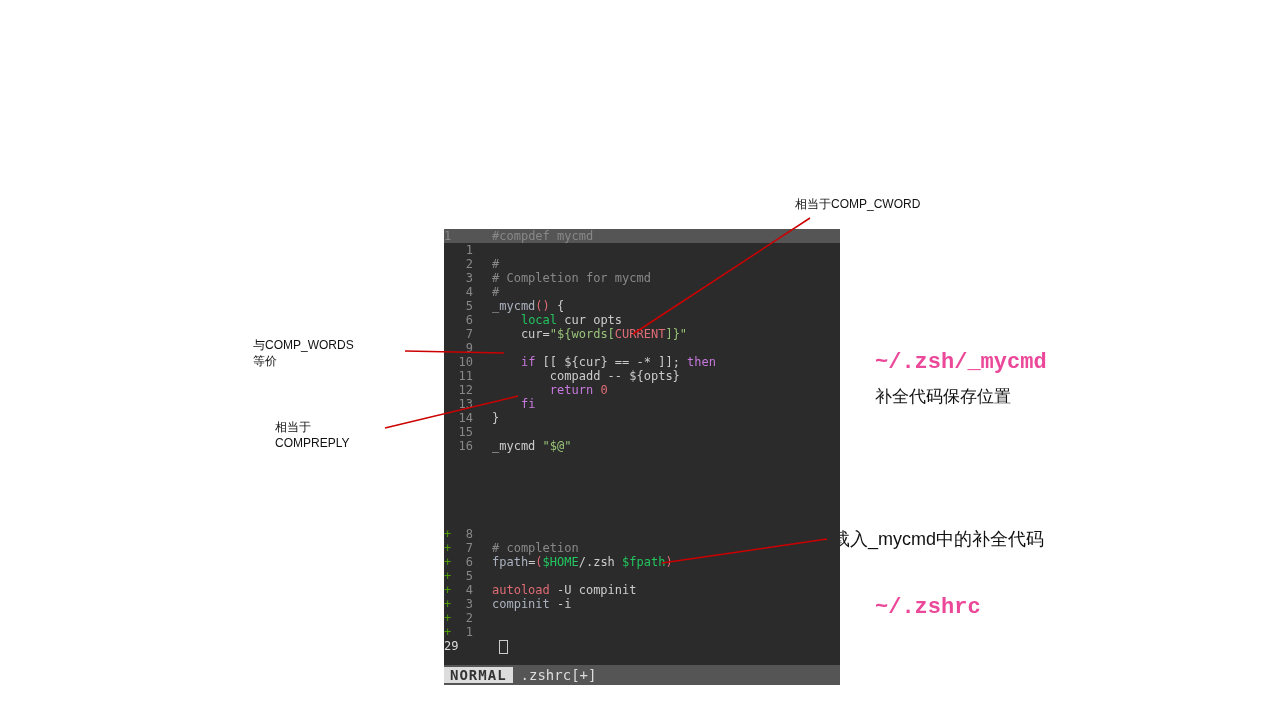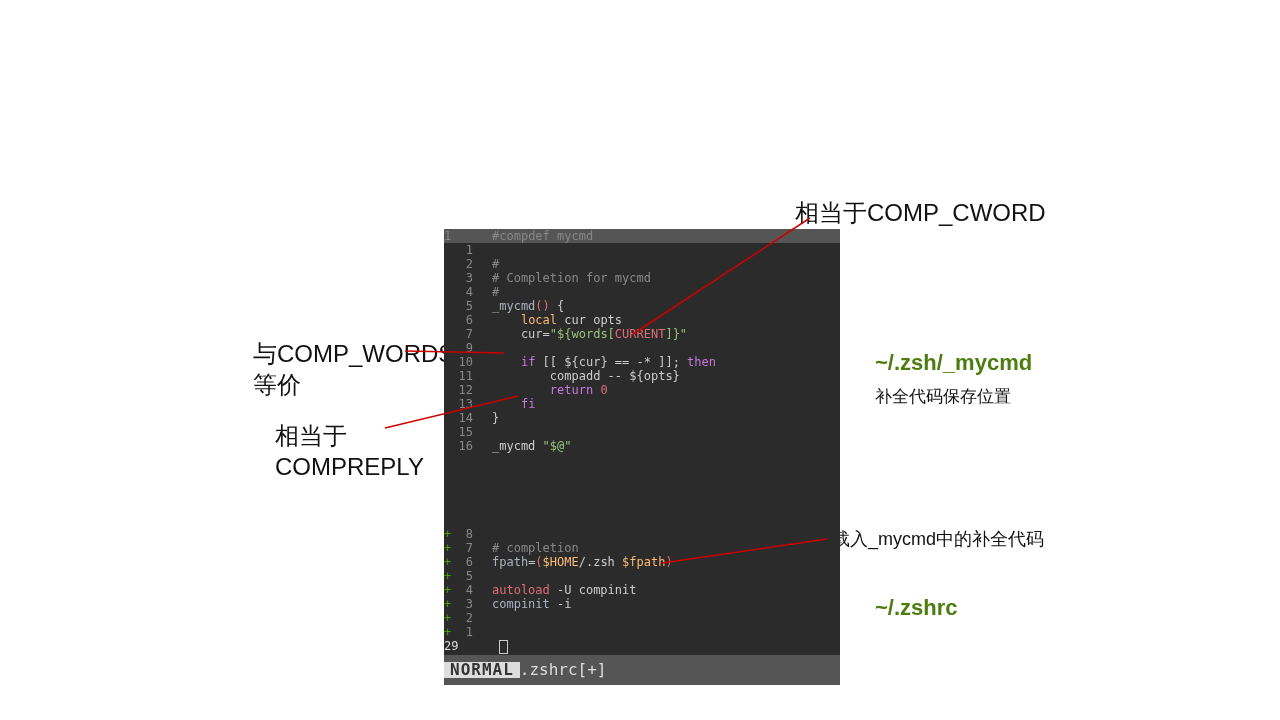--- a/index.html
+++ b/index.html
@@ -1,33 +1,33 @@
 <!DOCTYPE html>
 <html><head>
 <meta charset="utf-8">
 <style>
   html,body{margin:0;padding:0;width:1280px;height:720px;background:#fff;font-family:"Helvetica Neue",Arial,"Hiragino Sans GB","Microsoft YaHei",sans-serif;overflow:hidden}
   .slide{position:relative;width:1280px;height:720px}
-  .annot{position:absolute;font-size:24px;color:#111;line-height:1.3}
+  .annot{position:absolute;font-size:12px;color:#111;line-height:1.3}
   .annot-sm{font-size:18px}
   .editor{position:absolute;background:#2b2b2b;font-family:Menlo,Consolas,"DejaVu Sans Mono",monospace;font-size:12px;line-height:14px;color:#ccc}
   .gut{display:inline-block;width:48px;color:#888;white-space:pre}
   .plus{color:#4e9a06}
   .ln{white-space:pre}
   .c-gray{color:#888}
   .c-kw{color:#c678dd}
   .c-red{color:#e06c75}
   .c-str{color:#98c379}
-  .c-yel{color:#fdba74}
+  .c-yel{color:#22c55e}
   .c-fn{color:#abb2bf}
   .top-hl{background:#555}
-  .statusbar{position:absolute;left:0;right:0;bottom:0;height:30px;background:#555;color:#ddd;font-family:Menlo,Consolas,monospace;font-size:16px;display:flex;align-items:center}
+  .statusbar{position:absolute;left:0;right:0;bottom:0;height:20px;background:#555;color:#ddd;font-family:Menlo,Consolas,monospace;font-size:14px;display:flex;align-items:center}
   .mode{background:#ddd;color:#333;padding:0 6px;height:16px;display:flex;align-items:center;font-weight:bold;letter-spacing:1px}
-  .fname{padding:0 0}
-  .path-lbl{position:absolute;font-family:Liberation Sans, sans-serif;font-weight:bold;font-size:22px;color:#4d7c0f}
+  .fname{padding:0 8px}
+  .path-lbl{position:absolute;font-family:Liberation Mono, monospace;font-weight:bold;font-size:22px;color:#ec4899}
   .path-note{position:absolute;font-size:17px;color:#111}
   svg.arrows{position:absolute;left:0;top:0;width:1280px;height:720px;pointer-events:none}
   .cursor-box{display:inline-block;width:7px;height:12px;border:1px solid #ccc;vertical-align:middle}
 </style>
 </head>
 <body>
 
 <div class="slide">
 
   <div class="annot" style="left:795px;top:197px">相当于COMP_CWORD</div>

